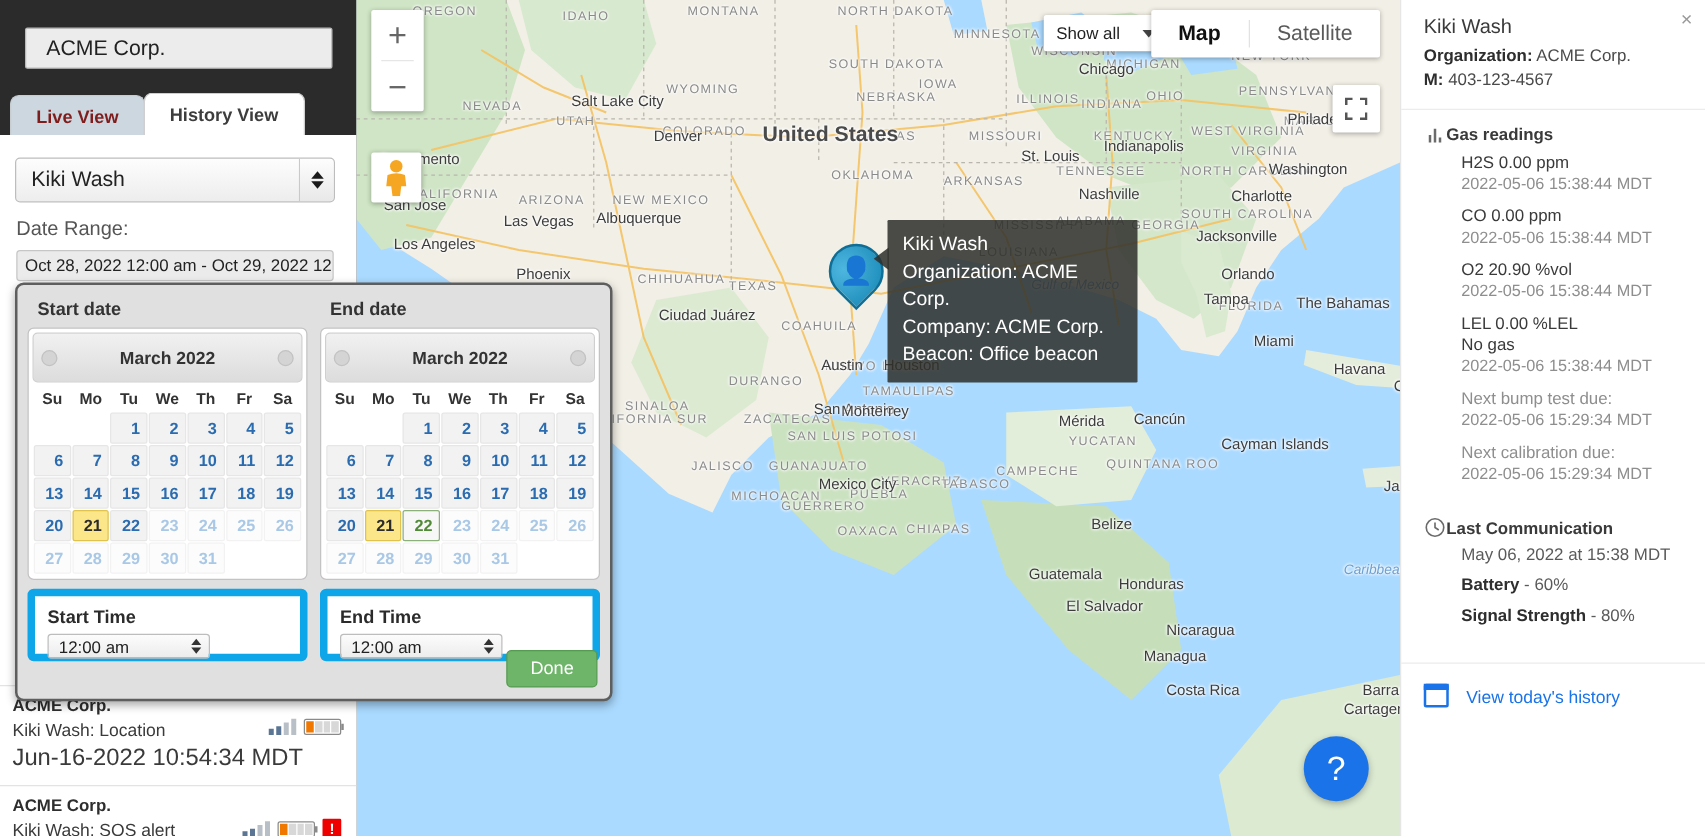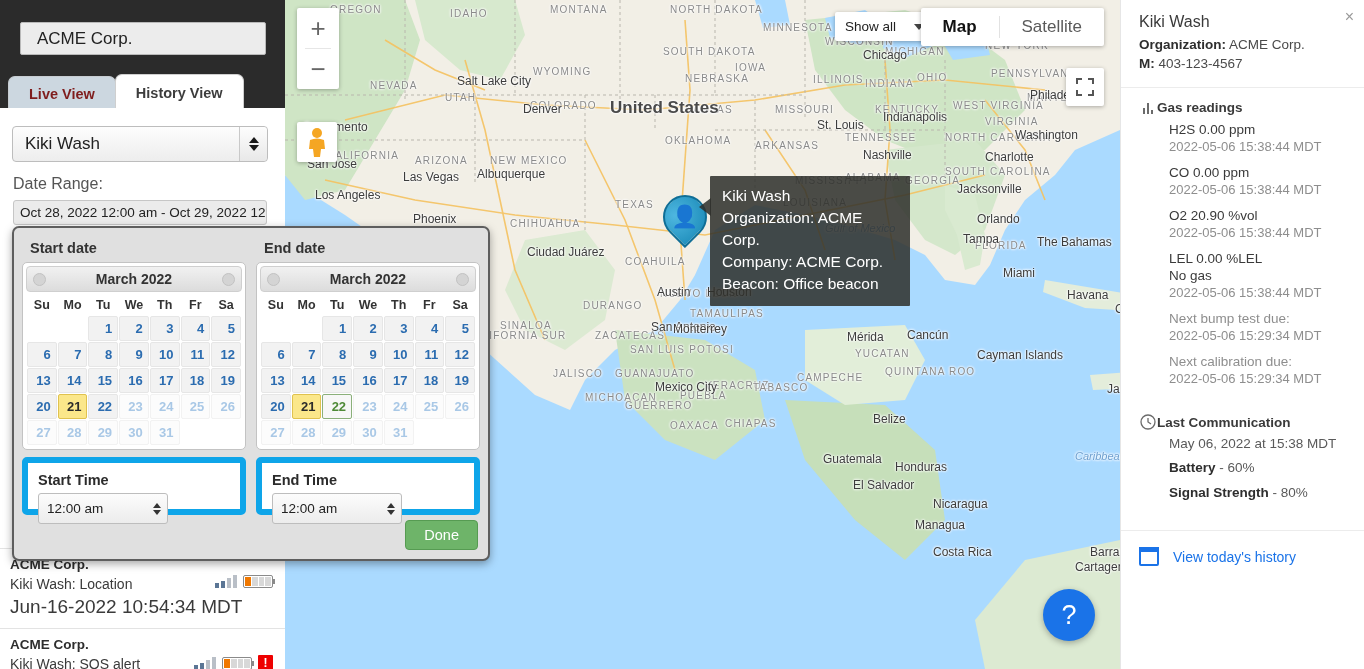--- a/index.html
+++ b/index.html
@@ -98,21 +98,21 @@
     padding: 8px;
   }
   .dp-cols { display: flex; gap: 10px; }
   .dp-col { width: 228px; }
   .dp-heading { font-size: 14.5px; font-weight: bold; color: #333; margin: 4px 0 6px 8px; }
   .cal {
     background: #fff; border: 1px solid #c3c3c3; border-radius: 5px; padding: 3px;
   }
   .cal-head {
     background: linear-gradient(#f1f1f1,#dcdcdc); border: 1px solid #cfcfcf; border-radius: 4px;
-    height: 26px; display: flex; align-items: center; justify-content: space-between;
+    height: 40px; display: flex; align-items: center; justify-content: space-between;
     padding: 0 6px; font-size: 14px; font-weight: bold; color: #333;
   }
   .nav-circ { width: 13px; height: 13px; border-radius: 50%; background: #d4d4d4; border:1px solid #c2c2c2;}
   .cal table { width: 100%; border-collapse: separate; border-spacing: 1px; }
   .cal th { font-size: 12.5px; font-weight: bold; color: #333; padding: 5px 0 3px 0; }
   .cal td {
     font-size: 13px; font-weight: bold; color: #2b6cb0; text-align: right;
     padding: 4px 5px 4px 0; width: 14.2%; height: 24px;
     background: #f2f2f2; border: 1px solid #e6e6e6; border-radius: 2px;
   }
@@ -120,21 +120,21 @@
   .cal td.muted { color: #a9c8e6; background: #fcfcfc; border-color: #f2f2f2; }
   .cal td.sel { background: #fbe78a; border: 1px solid #e0c24e; color: #2b2b2b; }
   .cal td.today { background: #f7f7f7; border: 1px solid #8bb07a; color: #4f8a37; }
 
   .time-box {
     margin-top: 7px; background: #fff; border: 6px solid #0ea5e9; border-radius: 5px;
     padding: 9px 10px 12px 10px; height: 58px;
   }
   .time-label { font-size: 14.5px; font-weight: bold; color: #2b2b2b; margin-bottom: 5px; }
   .time-select {
-    position: relative; width: 130px; height: 31px; background: linear-gradient(#fcfcfc,#ececec);
+    position: relative; width: 130px; height: 20px; background: linear-gradient(#fcfcfc,#ececec);
     border: 1px solid #bdbdbd; border-radius: 3px; display: flex; align-items: center;
     padding-left: 8px; font-size: 13.5px; color: #222;
   }
   .time-select .spin2 {
     position: absolute; right: 6px; top: 50%; transform: translateY(-50%);
     display: flex; flex-direction: column; align-items: center;
   }
   .spin2 .u { width:0;height:0;border-left:4px solid transparent;border-right:4px solid transparent;border-bottom:5px solid #333;margin-bottom:2px;}
   .spin2 .d { width:0;height:0;border-left:4px solid transparent;border-right:4px solid transparent;border-top:5px solid #333;}
 
@@ -353,21 +353,21 @@
         <div class="mlabel lbl-state" style="left: 130px; top: 155px;">ARIZONA</div>
         <div class="mlabel lbl-state" style="left: 205px; top: 155px;">NEW MEXICO</div>
         <div class="mlabel lbl-state" style="left: 380px; top: 135px;">OKLAHOMA</div>
         <div class="mlabel lbl-state" style="left: 470px; top: 140px;">ARKANSAS</div>
         <div class="mlabel lbl-state" style="left: 560px; top: 132px;">TENNESSEE</div>
         <div class="mlabel lbl-state" style="left: 660px; top: 132px;">NORTH CAROLINA</div>
         <div class="mlabel lbl-state" style="left: 660px; top: 166px;">SOUTH CAROLINA</div>
         <div class="mlabel lbl-state" style="left: 510px; top: 175px;">MISSISSIPPI</div>
         <div class="mlabel lbl-state" style="left: 560px; top: 172px;">ALABAMA</div>
         <div class="mlabel lbl-state" style="left: 620px; top: 175px;">GEORGIA</div>
-        <div class="mlabel lbl-state" style="left: 298px; top: 199px; margin-left: 32px;">TEXAS</div>
+        <div class="mlabel lbl-state" style="left: 298px; top: 224px;">TEXAS</div>
         <div class="mlabel lbl-state" style="left: 498px; top: 197px;">LOUISIANA</div>
         <div class="mlabel lbl-state" style="left: 690px; top: 240px;">FLORIDA</div>
         <div class="mlabel lbl-state" style="left: 225px; top: 218px;">CHIHUAHUA</div>
         <div class="mlabel lbl-state" style="left: 340px; top: 256px;">COAHUILA</div>
         <div class="mlabel lbl-state" style="left: 298px; top: 300px;">DURANGO</div>
         <div class="mlabel lbl-state" style="left: 375px; top: 288px;">NUEVO LEON</div>
         <div class="mlabel lbl-state" style="left: 405px; top: 308px;">TAMAULIPAS</div>
         <div class="mlabel lbl-state" style="left: 215px; top: 320px;">SINALOA</div>
         <div class="mlabel lbl-state" style="left: 310px; top: 330px;">ZACATECAS</div>
         <div class="mlabel lbl-state" style="left: 345px; top: 344px;">SAN LUIS POTOSI</div>

